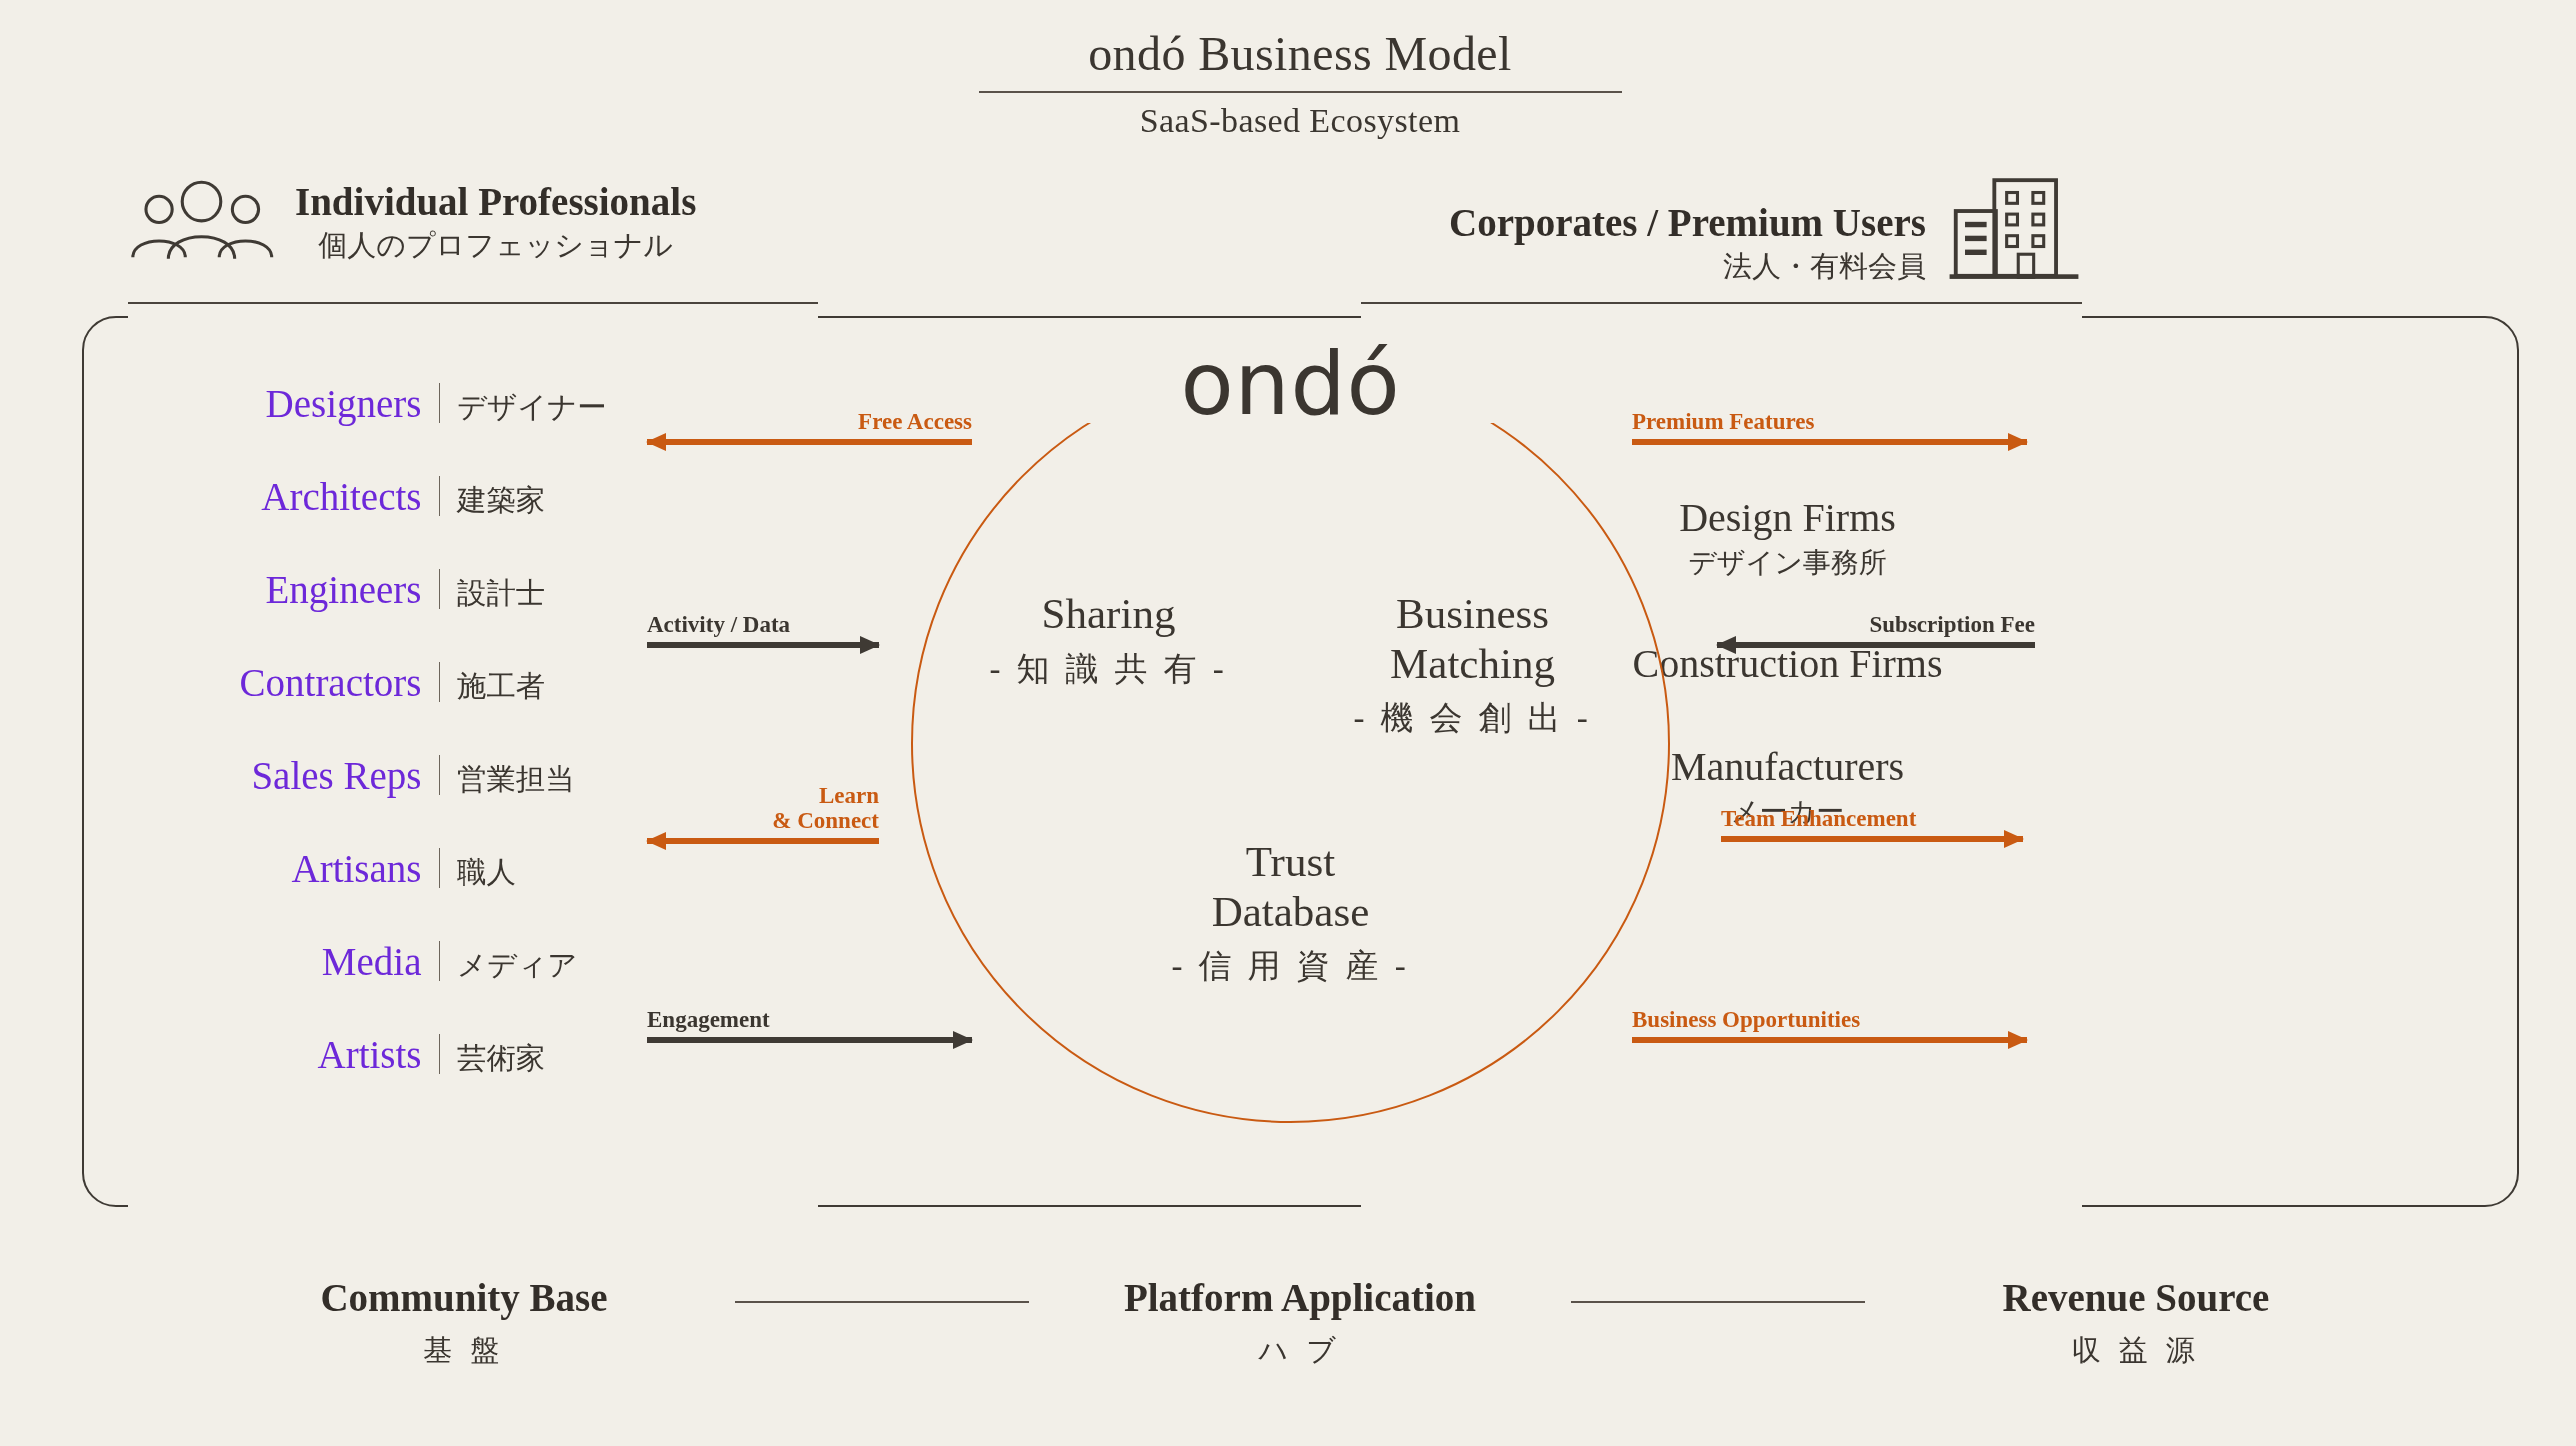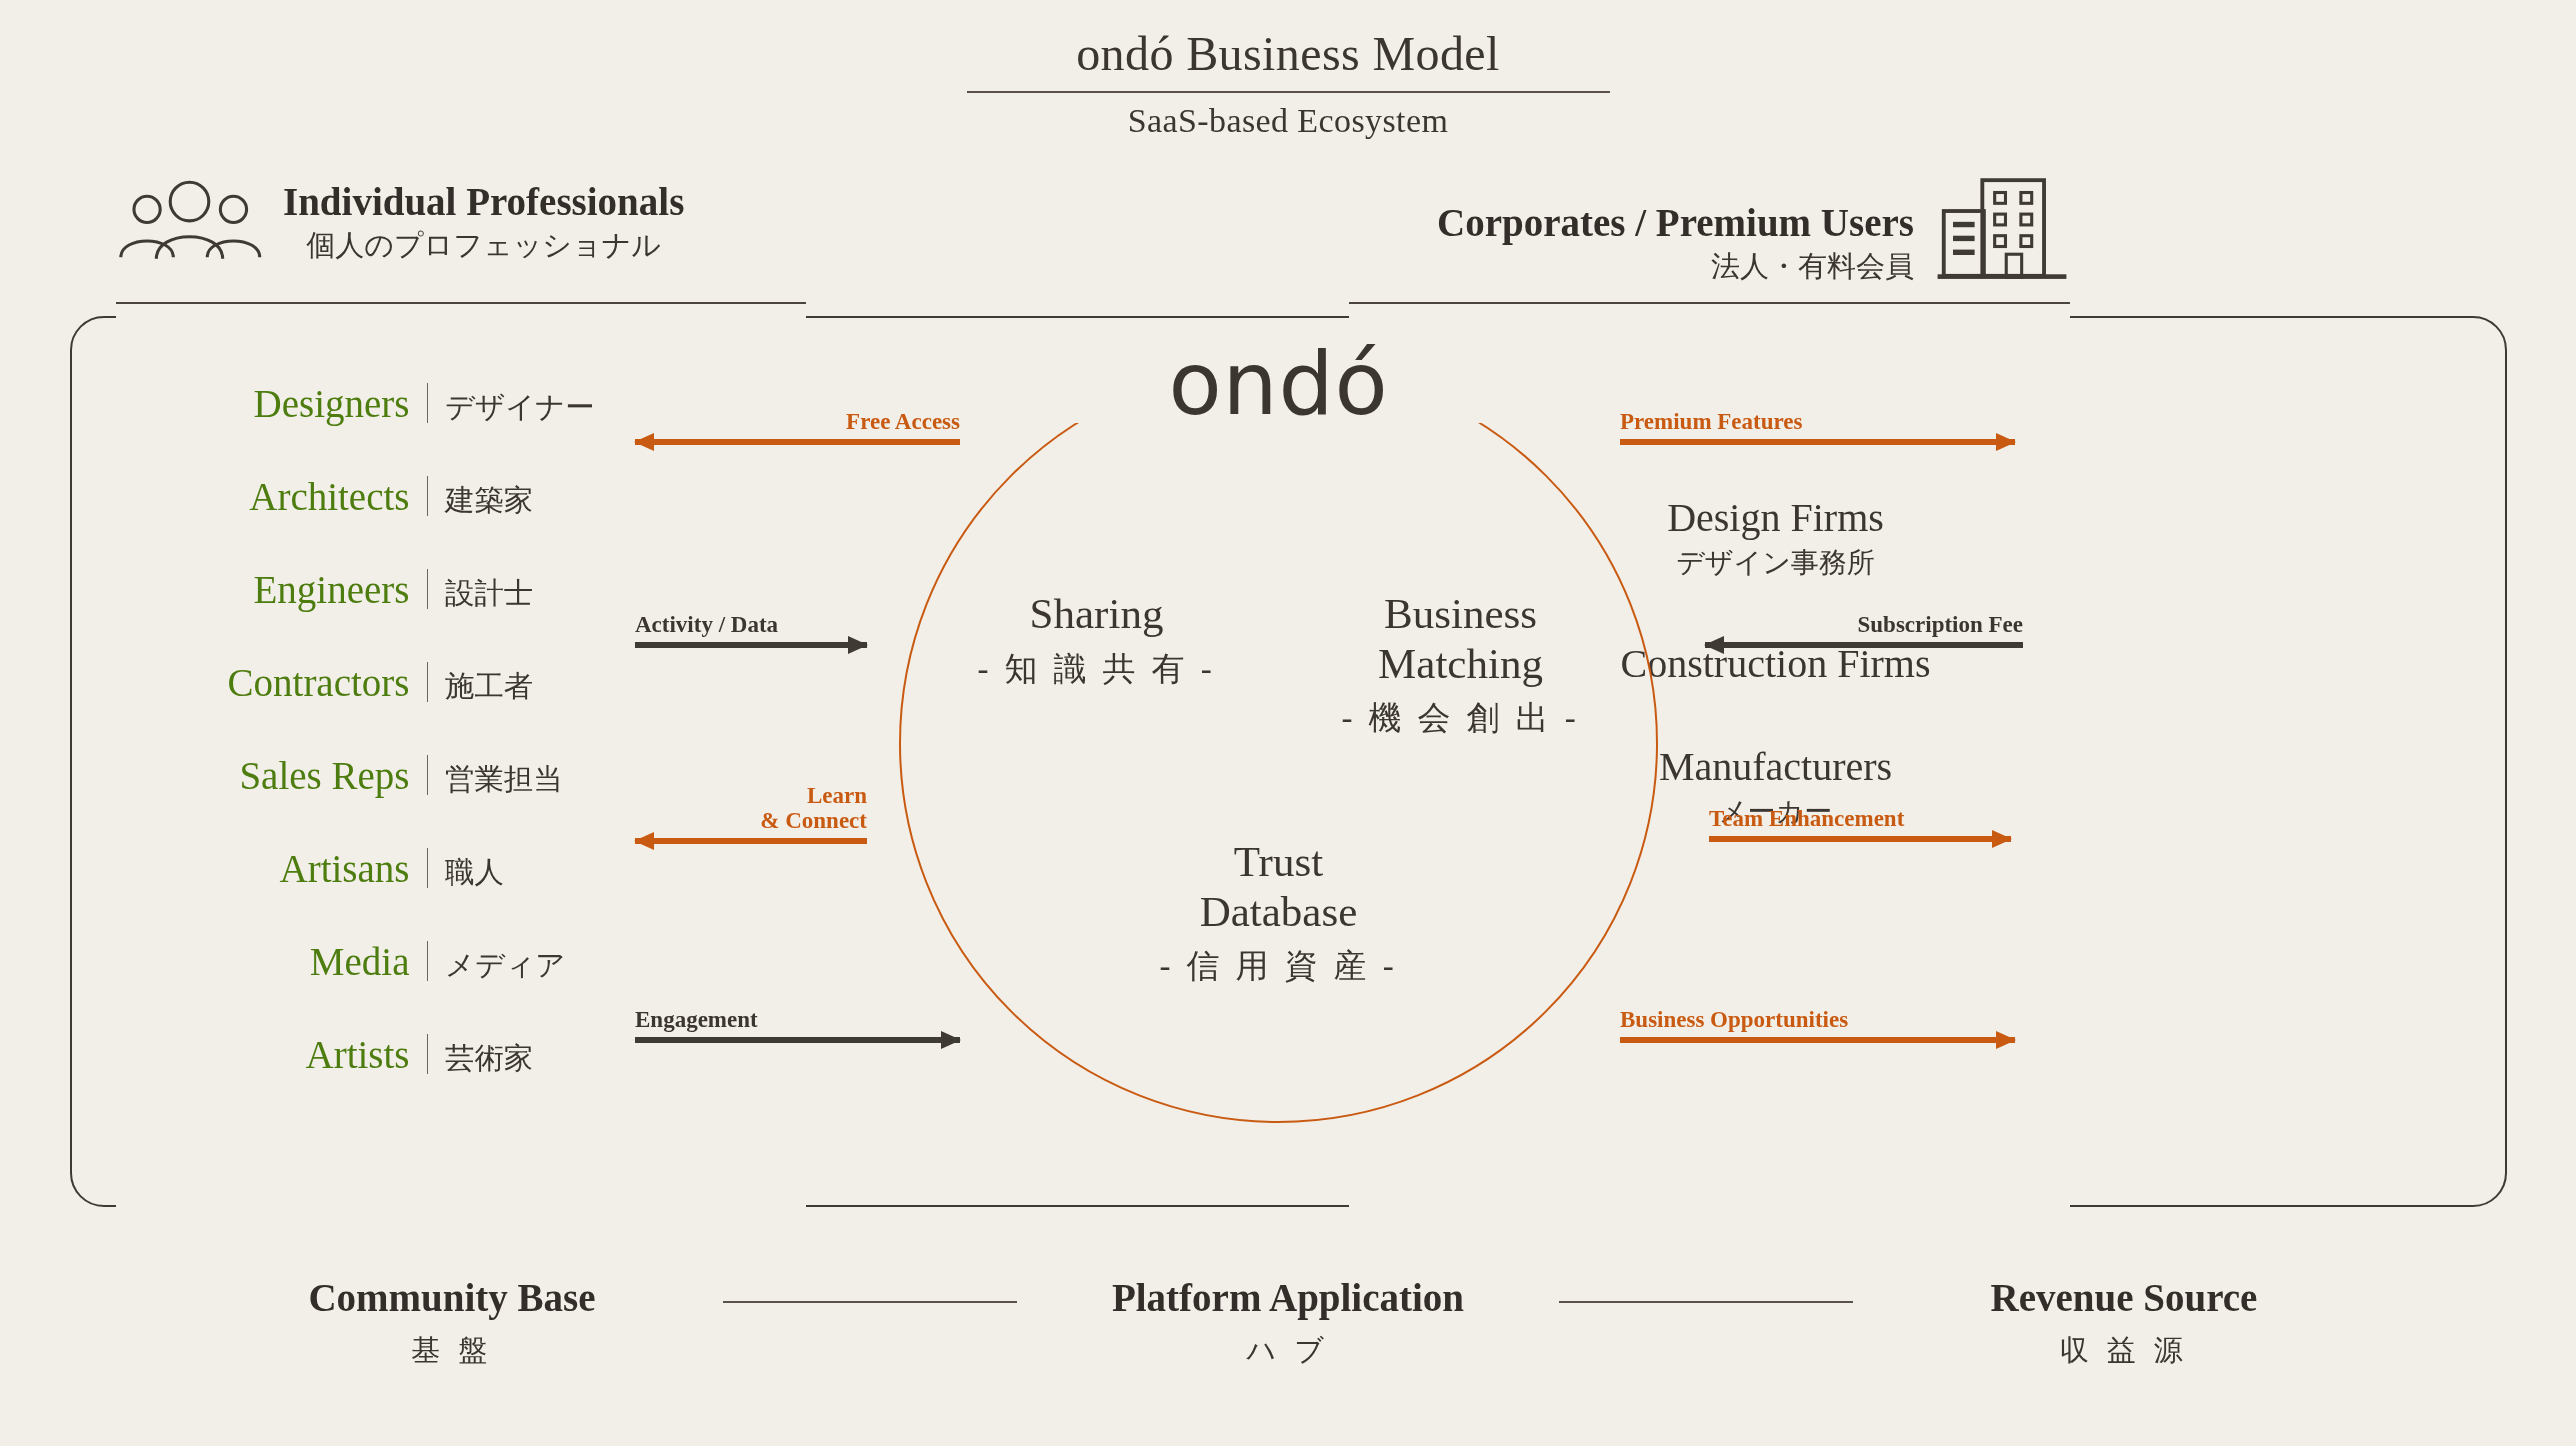--- a/index.html
+++ b/index.html
@@ -4,21 +4,21 @@
 <style>
   html,body{margin:0;padding:0;}
   body{
     width:2576px;height:1446px;
     background:#f2efe8;
     font-family:"Liberation Serif", serif;
     color:#3b3630;
     overflow:hidden;
     position:relative;
   }
-  .stage{position:absolute;left:0;top:0;width:2186px;height:1446px;}
+  .stage{position:absolute;left:12px;top:0;width:2186px;height:1446px;}
 
   
   .title-wrap{position:absolute;left:0;top:29.4px;width:2576px;text-align:center;}
   .title-main{font-size:48px;letter-spacing:0.4px;color:#3b3630;line-height:1.05;}
   .title-rule{width:643px;height:2.3px;background:#5a524a;margin:11px auto 9.3px auto;}
   .title-sub{font-size:34px;color:#3b3630;letter-spacing:0.4px;}
 
   
   .side-head{position:absolute;display:flex;align-items:flex-end;gap:20px;}
   .side-head.left{left:116px;top:180px;}
@@ -39,21 +39,21 @@
   .board{
     position:absolute;left:70px;top:316px;width:2437px;height:891px;
     border:2.3px solid #3f3a34;border-radius:34px;box-sizing:border-box;
   }
   
   .board-mask{position:absolute;background:#f2efe8;height:5.4px;}
 
   
   .prof-list{position:absolute;left:132px;top:377px;width:480px;}
   .prof-row{display:flex;align-items:baseline;justify-content:flex-end;height:93px;gap:0;}
-  .prof-en{font-size:39px;color:#4d7c0f;white-space:nowrap;text-align:right;}
+  .prof-en{font-size:39px;color:#6d28d9;white-space:nowrap;text-align:right;}
   .prof-div{display:inline-block;width:1.5px;height:40px;background:#6d655b;margin:0 17px;position:relative;top:6.2px;}
   .prof-jp{font-size:29.4px;color:#3b3630;white-space:nowrap;width:167px;text-align:left;}
 
   
   .corp-list{position:absolute;right:116px;top:496px;width:589px;}
   .corp-item{text-align:center;margin-bottom:60px;}
   .corp-en{font-size:40px;color:#3b3630;white-space:nowrap;line-height:1.08;}
   .corp-jp{font-size:28px;color:#3b3630;white-space:nowrap;margin-top:4.6px;}
 
   

